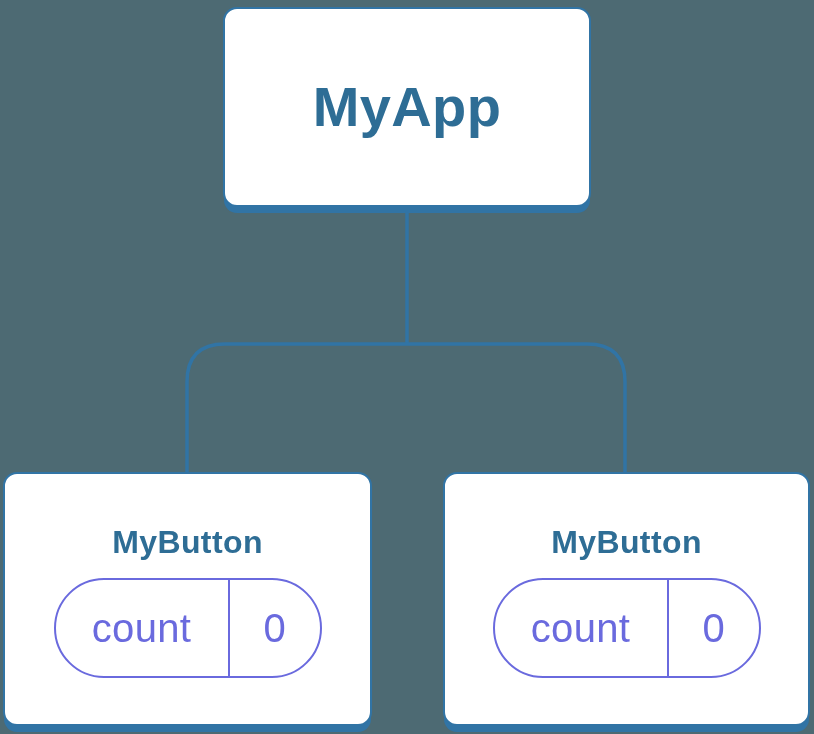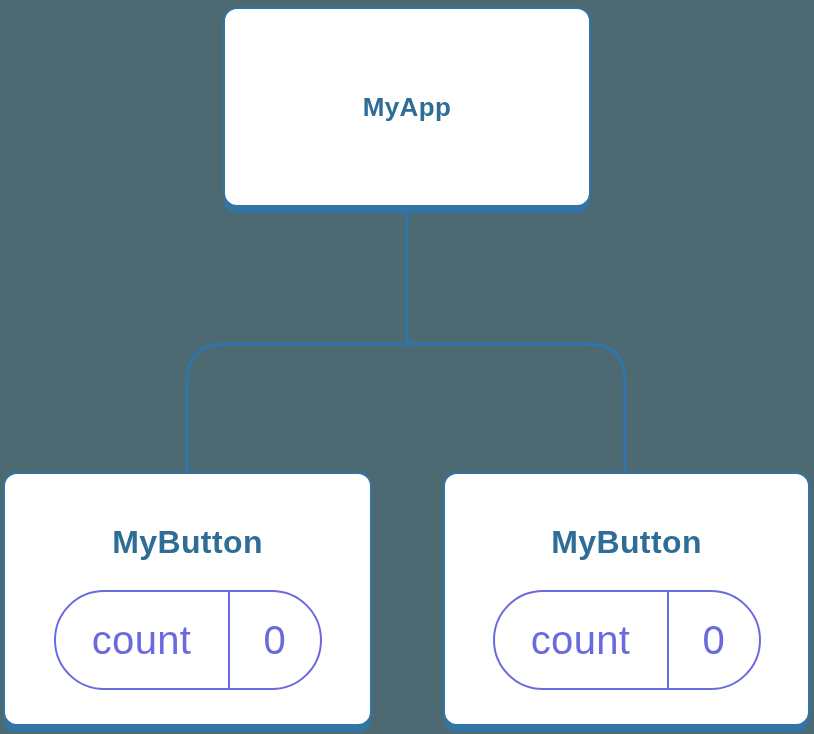--- a/index.html
+++ b/index.html
@@ -36,23 +36,23 @@
     display:flex;flex-direction:column;align-items:center;
     padding-top:40px;
   }
   .child-card.left{left:3px;width:369px}
   .child-card.right{left:443px;width:367px}
   .card-title{
     color:var(--label-blue);
     font-size:32px;font-weight:bold;letter-spacing:0.4px;
     line-height:56px;white-space:nowrap;
   }
-  .root-card .card-title{font-size:26px;line-height:48px}
+  .root-card .card-title{font-size:56px;line-height:48px}
   .state-pill{
-    margin-top:20px;
+    margin-top:8px;
     width:268px;height:100px;
     border:2px solid var(--state-purple);
     border-radius:60px;
     display:flex;box-sizing:border-box;overflow:hidden;
     background:var(--card-white);
   }
   .state-key{
     flex:0 0 172px;
     border-right:2px solid var(--state-purple);
     display:flex;align-items:center;justify-content:center;

